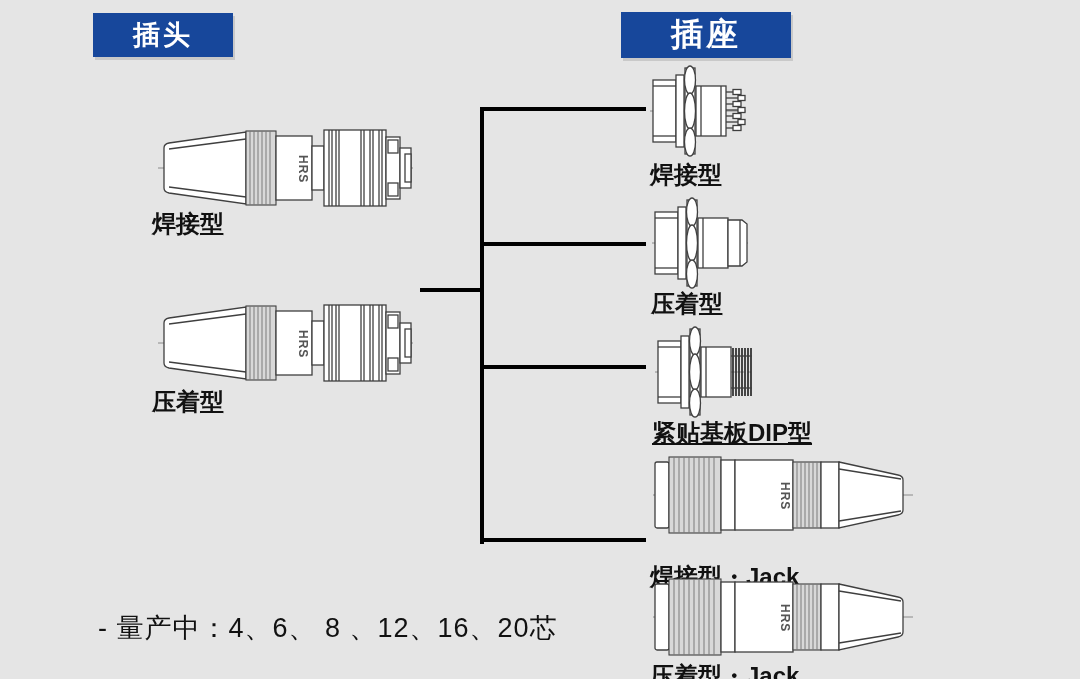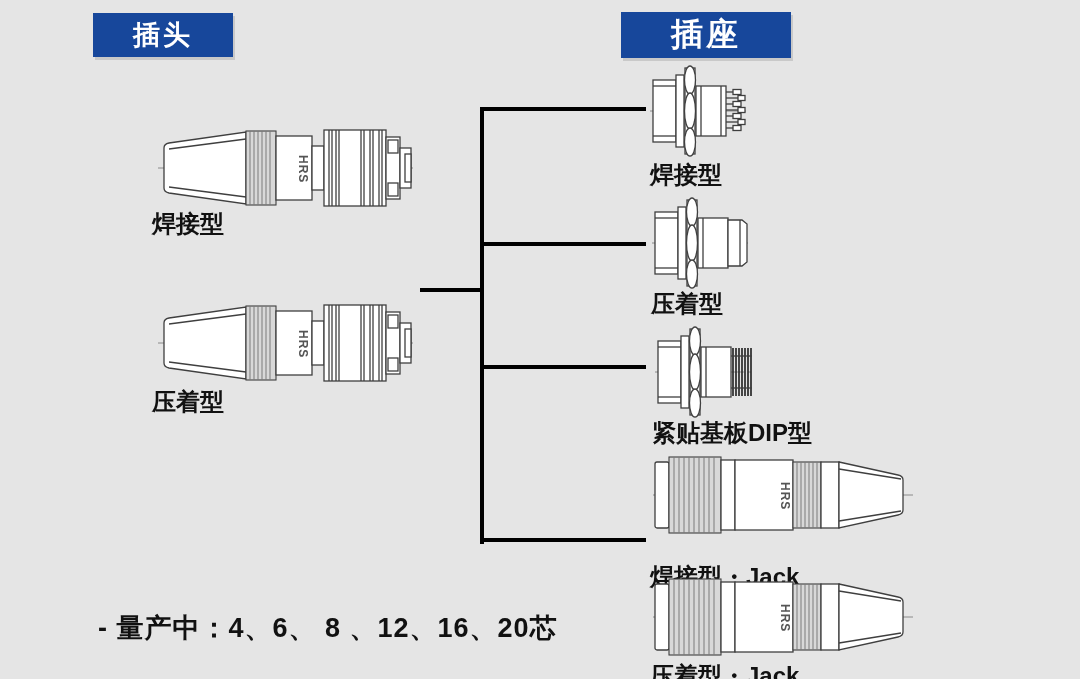--- a/index.html
+++ b/index.html
@@ -32,21 +32,21 @@
     font-weight:bold;
     font-size:24px;
     white-space:nowrap;
     text-align:right;
   }
   .tline{position:absolute;background:#000000;}
   .note{
     position:absolute;
     left:98px;top:610px;
     color:#111111;
-    font-weight:bold;
+    font-weight:normal;
     font-size:27px;
     letter-spacing:1px;
     white-space:nowrap;
   }
   .cl{stroke:#8a8a8a;stroke-width:1;stroke-dasharray:14 4 3 4;}
   .ol{stroke:#3f3f3f;stroke-width:1.3;fill:none;}
   .olf{stroke:#3f3f3f;stroke-width:1.3;fill:#ffffff;}
   .rib{stroke:#3f3f3f;stroke-width:1.1;fill:#d8d8d8;}
   .ribline{stroke:#7a7a7a;stroke-width:1;}
   .mark{fill:#555555;font-size:12px;font-weight:bold;letter-spacing:1px;}
@@ -211,21 +211,21 @@
         <line class="tooth" x1="84" y1="22" x2="84" y2="70"></line>
         <line class="tooth" x1="87" y1="22" x2="87" y2="70"></line>
         <line class="tooth" x1="90" y1="22" x2="90" y2="70"></line>
         <line class="tooth" x1="93" y1="22" x2="93" y2="70"></line>
         <line class="tooth" x1="96" y1="22" x2="96" y2="70"></line>
         <line class="ol" x1="76" y1="30" x2="97" y2="30"></line>
         <line class="ol" x1="76" y1="62" x2="97" y2="62"></line>
       </g>
     </svg>
   </div>
-  <div class="lbl" style="left:652px;top:417px;">紧贴基板DIP型</div>
+  <div class="lbl" style="left:652px;top:417px;text-decoration:underline;">紧贴基板DIP型</div>
 
   <div class="fig" style="left:653px;top:452px;">
     <svg width="260" height="86" viewBox="0 0 260 86">
       <line class="cl" x1="0" y1="43" x2="260" y2="43"></line>
       <rect class="olf" x="2" y="10" width="14" height="66" rx="2"></rect>
       <rect class="rib" x="16" y="5" width="52" height="76"></rect>
       <line class="ribline" x1="21" y1="5" x2="21" y2="81"></line>
       <line class="ribline" x1="26" y1="5" x2="26" y2="81"></line>
       <line class="ribline" x1="31" y1="5" x2="31" y2="81"></line>
       <line class="ribline" x1="36" y1="5" x2="36" y2="81"></line>

